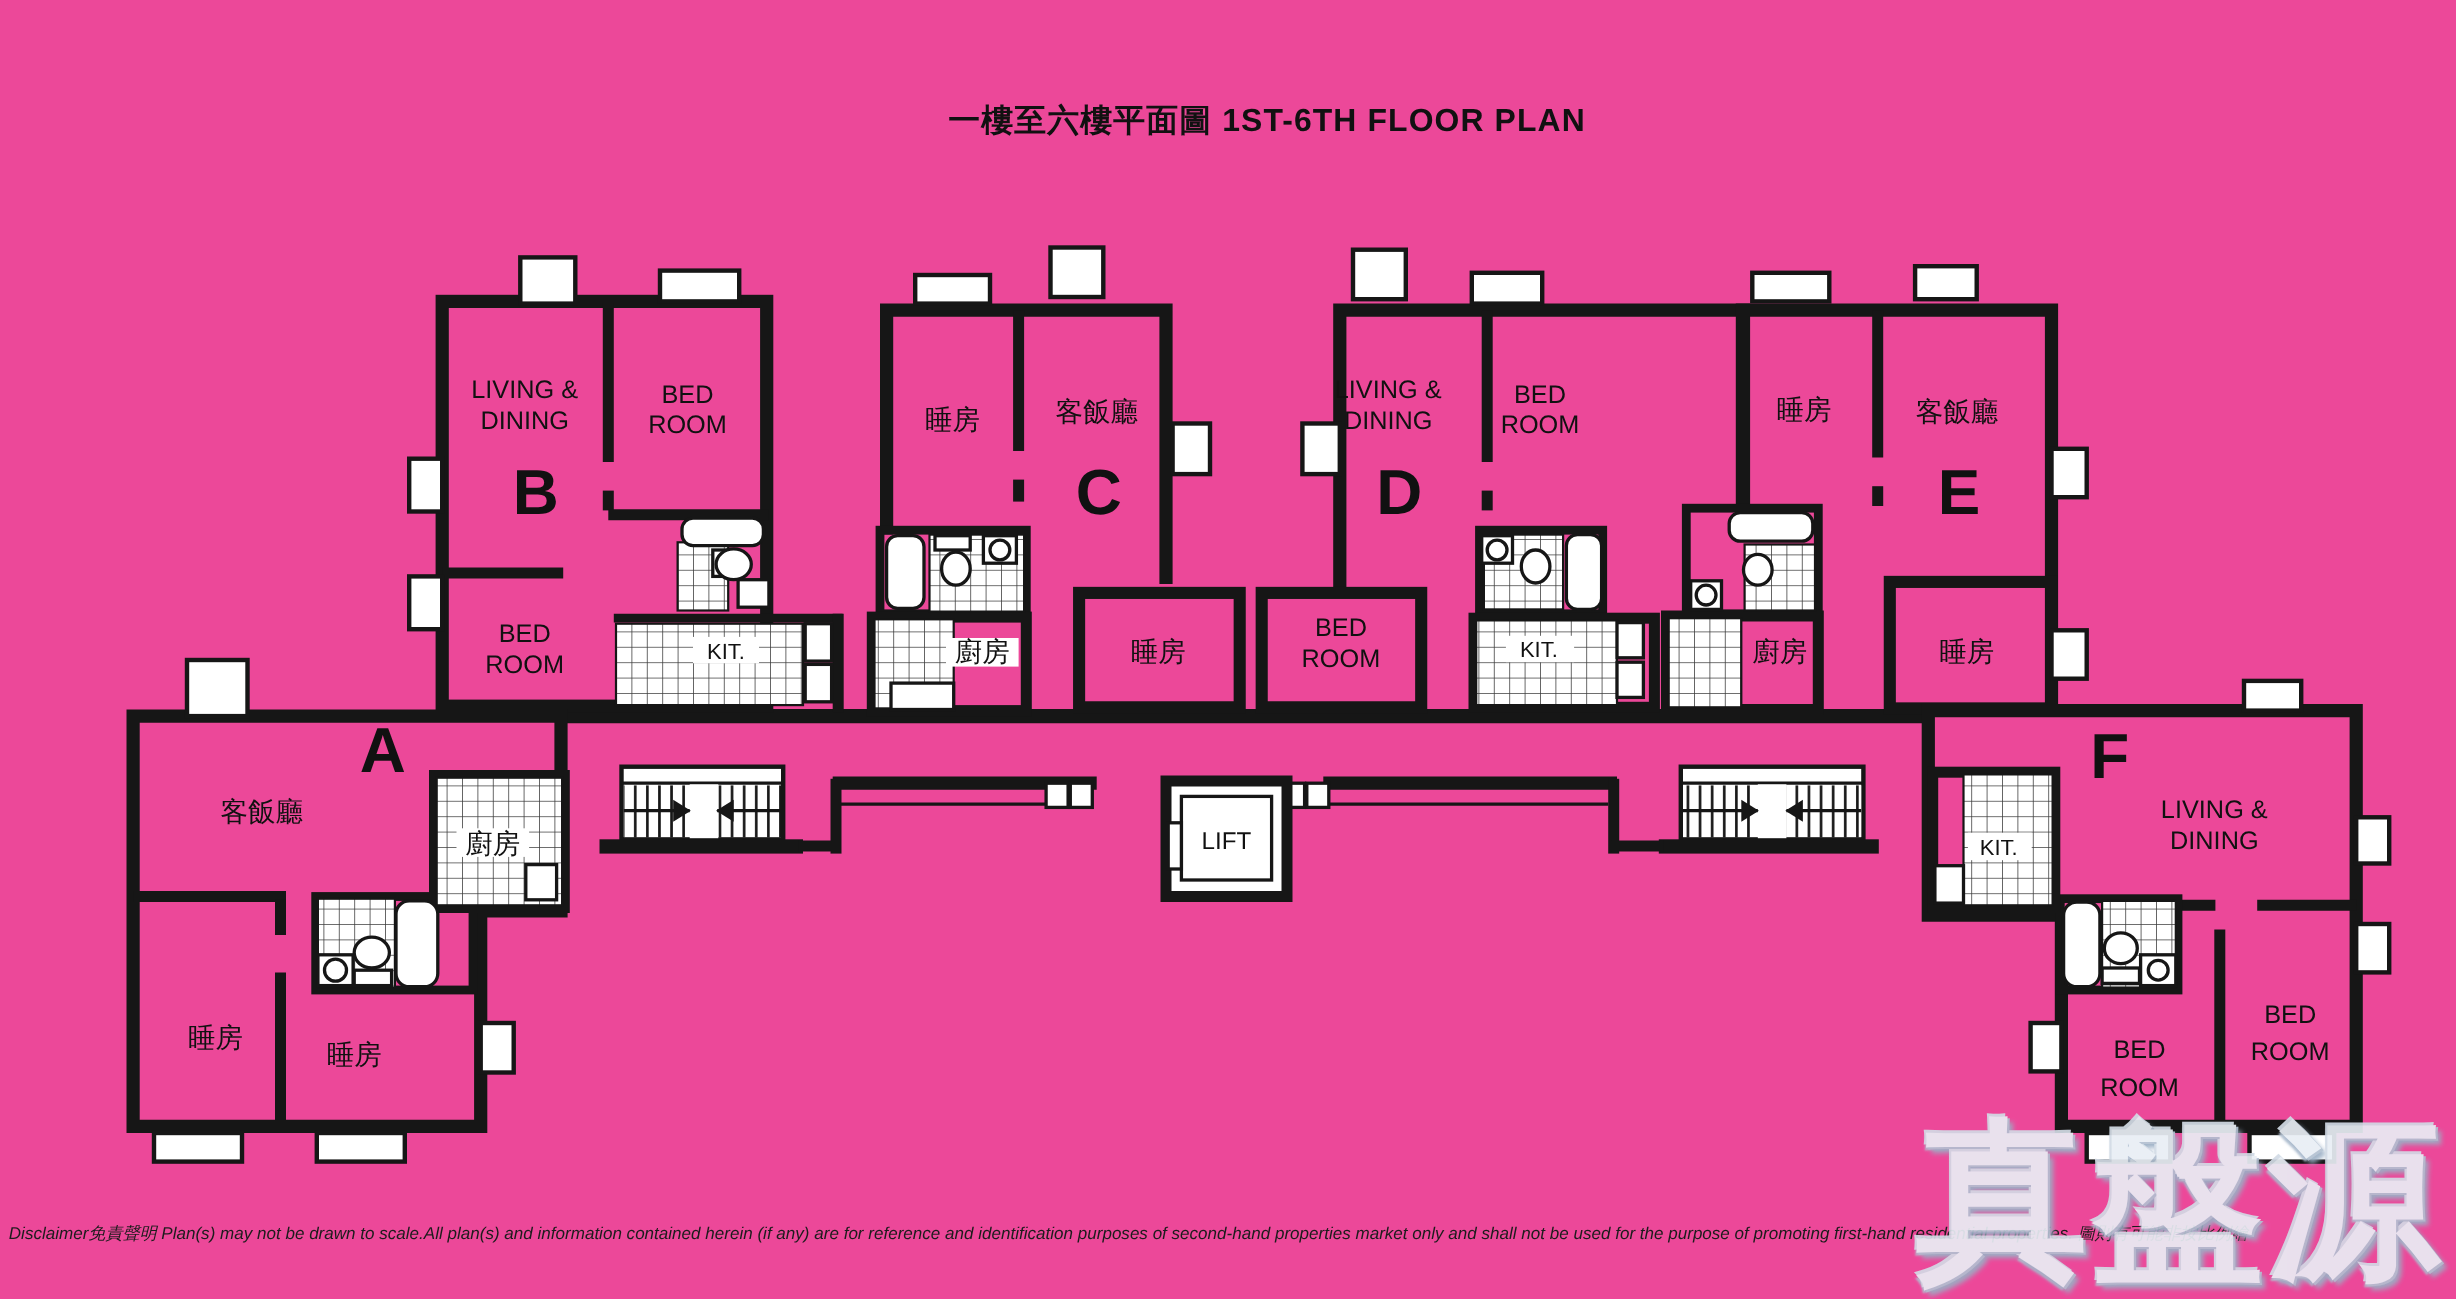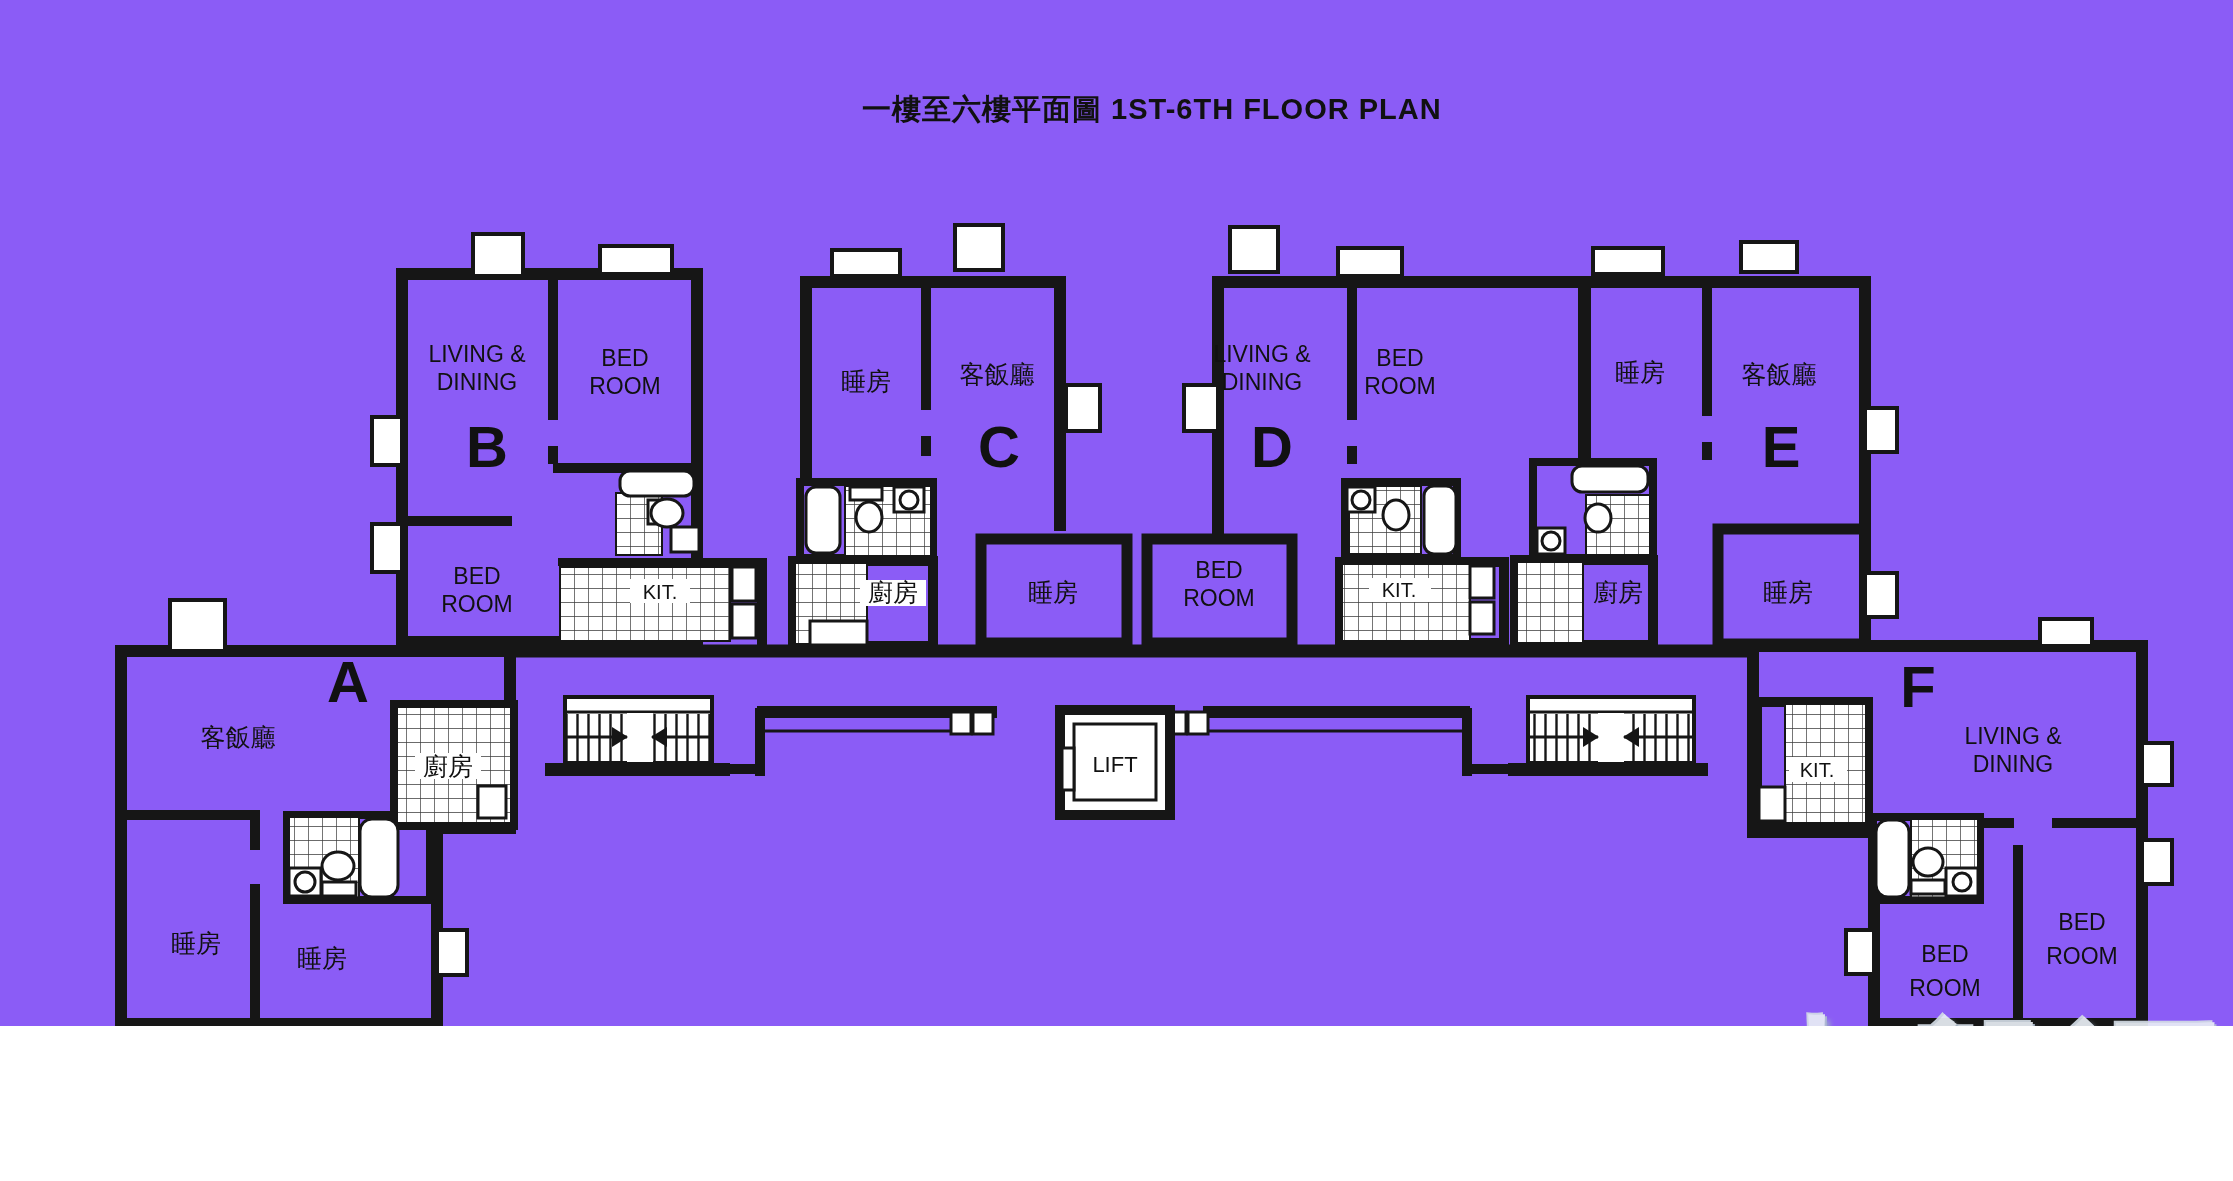--- a/index.html
+++ b/index.html
@@ -1,16 +1,16 @@
 <!DOCTYPE html>
 <html><head>
 <meta charset="utf-8">
 <style>
   html,body{margin:0;padding:0;background:#fff;}
-  .stage{position:relative;width:2233px;height:1026px;background:#8b5cf6;overflow:hidden;
+  .stage{position:relative;width:2233px;height:1181px;background:#ec4899;overflow:hidden;
          font-family:"Liberation Sans",sans-serif;}
   .title{position:absolute;left:862px;top:90px;font-size:29px;font-weight:bold;color:#111;
          white-space:nowrap;letter-spacing:1px;}
   .plan{position:absolute;left:0;top:0;z-index:1;}
   .disclaimer{position:absolute;left:8px;top:1112px;width:2218px;font-size:15.5px;line-height:1.25;
               color:#1c1c1c;z-index:2;font-style:italic;}
   .watermark{position:absolute;left:1742px;top:988px;z-index:5;font-size:156px;font-weight:bold;
              letter-spacing:4px;white-space:nowrap;color:#e9eef5;opacity:.92;
              text-shadow:2px 2px 0 #b2c0d1,-2px -2px 0 #d2dbe5,5px 6px 5px #9bafc5,-1px 3px 2px #b2c0d1;}
   

